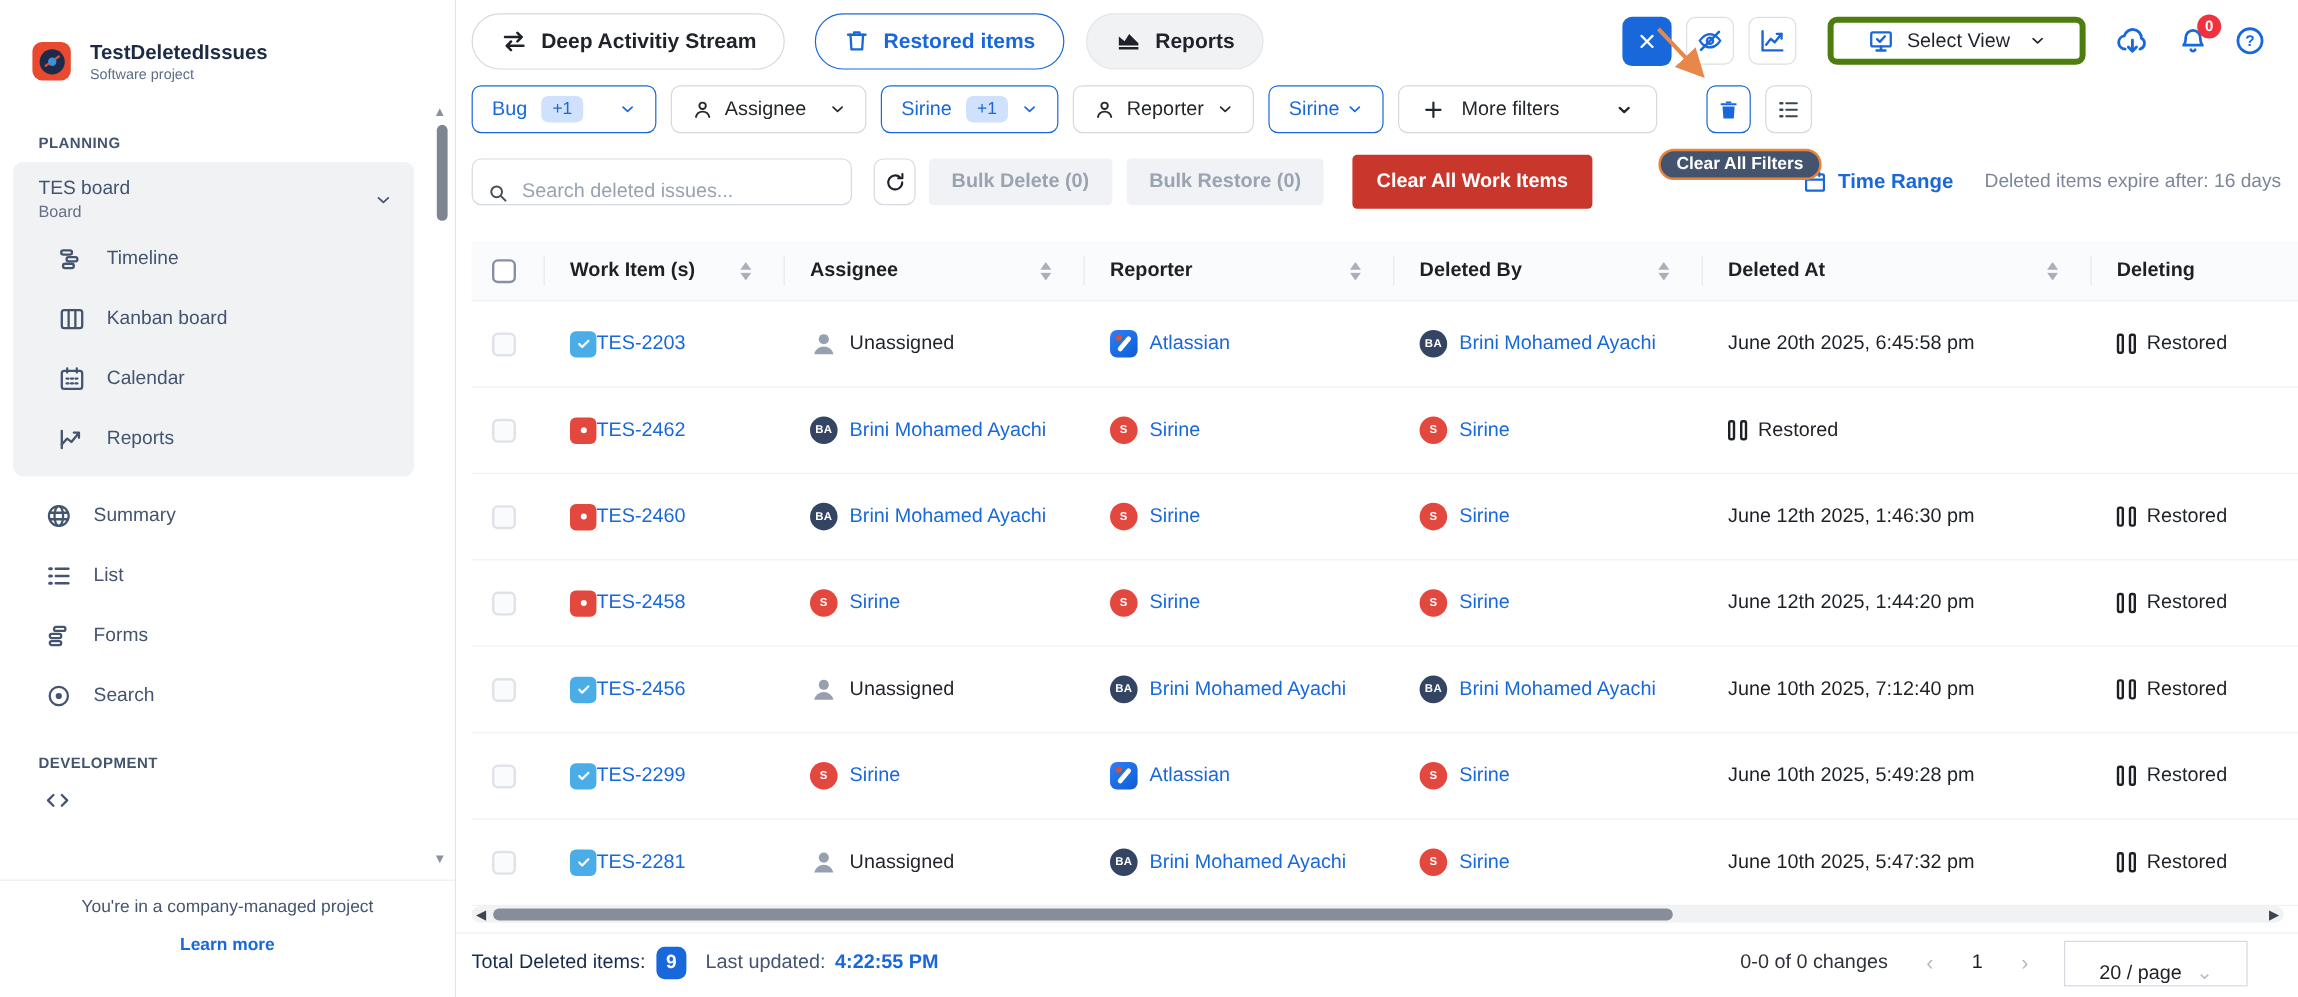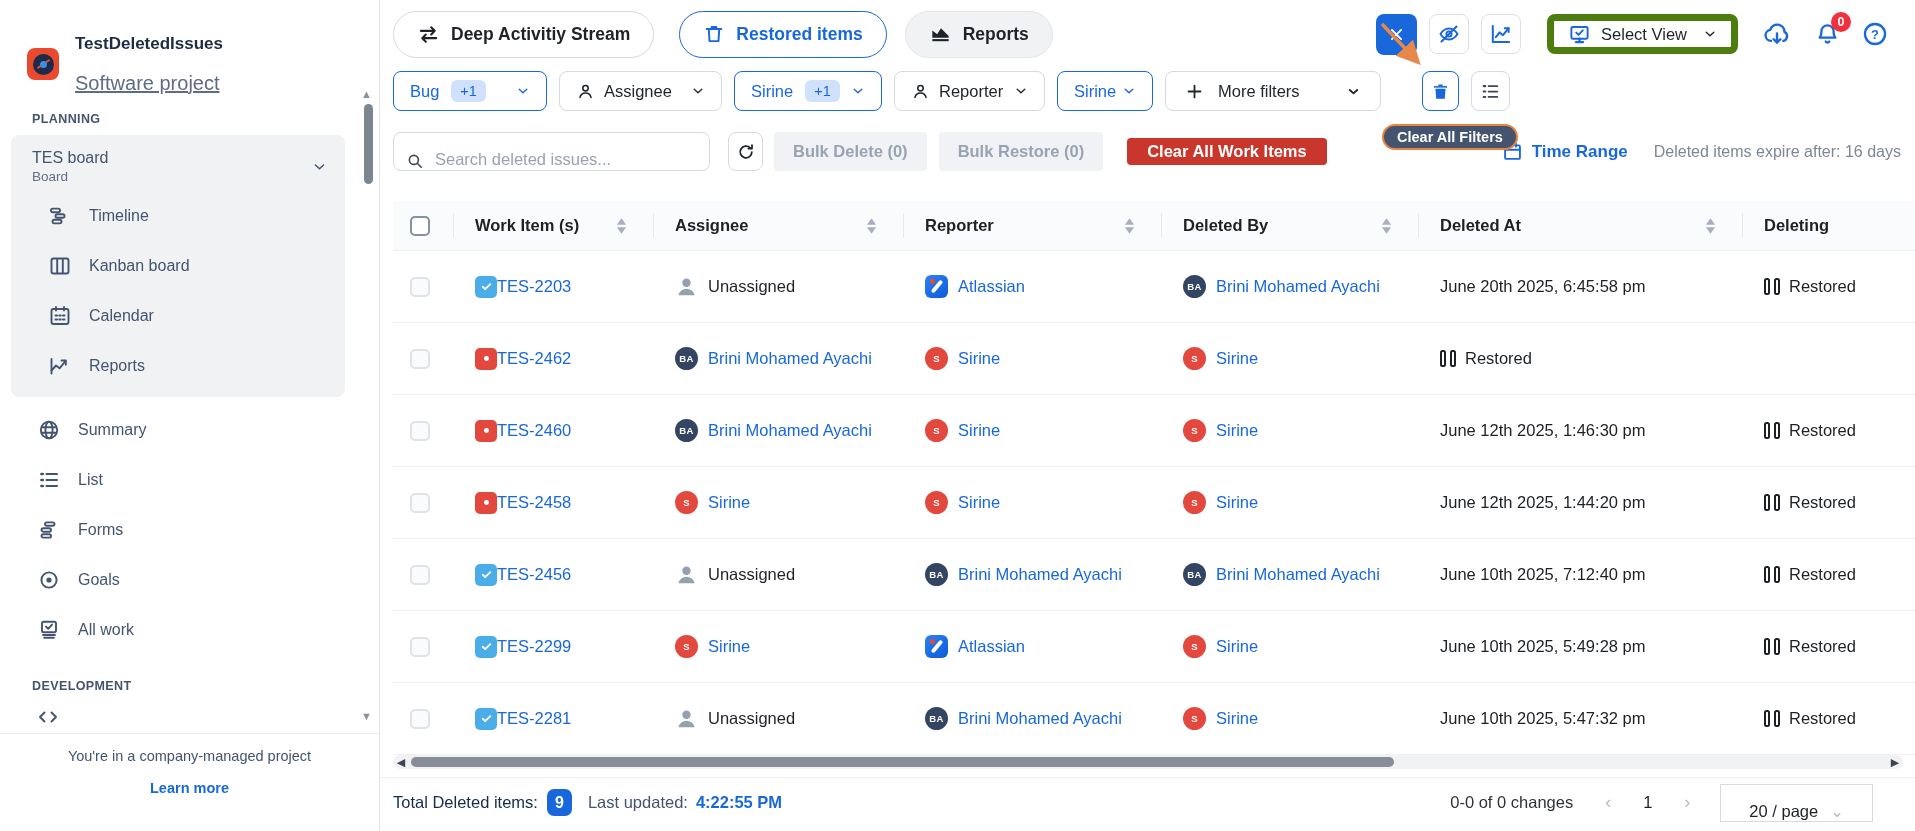--- a/index.html
+++ b/index.html
@@ -13,21 +13,21 @@
              background:#fff; border-right:1px solid #e2e4e9; }
   .project { display:flex; align-items:center; gap:16px; padding:34px 20px 0 27px; }
   .logo { width:32px; height:32px; border-radius:8px; background:#e8492f; flex:none;
           display:flex; align-items:center; justify-content:center; }
   .logo-disc { width:21px; height:21px; border-radius:50%; background:#1d2b4a; position:relative; }
   .logo-disc::after { content:""; position:absolute; left:7px; top:7px; width:7px; height:7px;
           border-radius:50%; background:#3f8fdd; }
   .logo-disc::before { content:""; position:absolute; left:3px; top:9px; width:15px; height:2px;
           background:#e8492f; transform:rotate(-35deg); }
   .project-name { font-size:17px; font-weight:bold; color:#1e2b45; line-height:1.15; }
-  .project-type { font-size:20px; color:#5e6c84; margin-top:18px;text-decoration:underline; }
+  .project-type { font-size:12px; color:#5e6c84; margin-top:1px; }
 
   .nav-scroll { position:absolute; left:0; right:0; top:72px; bottom:98px; overflow:hidden; }
   .section-label { font-size:12.5px; font-weight:bold; letter-spacing:.4px; color:#44546f;
                    margin:40px 0 9px 32px; }
   .board-group { margin:0 34px 0 11px; background:#f1f2f4; border-radius:8px; padding:8px 0 6px; }
   .board-head { display:flex; padding:6px 18px 6px 21px; min-height:48px; cursor:pointer; }
   .board-title { font-size:16px; color:#44546f; }
   .board-sub { font-size:13.5px; color:#626f86; margin-top:2px; }
   .board-chevron { margin-left:auto; margin-top:10px; color:#44546f; }
   .nav-item { display:flex; align-items:center; height:50px; padding-left:36px;
@@ -57,22 +57,22 @@
          padding:0 23px; font-size:17.5px; font-weight:bold; cursor:pointer; white-space:nowrap; }
   .tab-default { border:1px solid #d5d9e0; background:#fff; color:#1f2329; }
   .tab-active  { border:1.5px solid #1868db; background:#fff; color:#1868db; margin-left:25px; }
   .tab-gray    { border:1px solid #e3e5e9; background:#f1f2f4; color:#1f2329; margin-left:18px; }
 
   .top-actions { margin-left:auto; display:flex; align-items:center; }
   .sq-btn { width:41px; height:41px; border-radius:8px; display:flex; align-items:center;
             justify-content:center; cursor:pointer; }
   .sq-blue { background:#1868db; color:#fff; }
   .sq-line { border:1px solid #dcdfe4; background:#fff; color:#1868db; margin-left:12px; width:40px; height:40px; }
-  .select-view { display:flex; align-items:center; gap:10px; height:40px; border:7px solid #4d7c0f;
-            border-radius:8px; padding:0 14px; margin-left:26px; cursor:pointer;
+  .select-view { display:flex; align-items:center; gap:10px; height:40px; border:5px solid #4d7c0f;
+            border-radius:8px; padding:0 28px; margin-left:26px; cursor:pointer;
             font-size:16.5px; color:#1f2329; }
   .plain-ic { margin-left:24px; color:#1868db; cursor:pointer; position:relative; display:flex; }
   .bell-badge { position:absolute; top:-9px; right:-10px; min-width:20px; height:20px; border-radius:10px;
             background:#ef323d; color:#fff; font-size:12.5px; font-weight:bold;
             display:flex; align-items:center; justify-content:center; padding:0 5px; }
 
   .filters-row { display:flex; align-items:center; margin:13px 0 0 13px; height:40px; }
   .chip { display:flex; align-items:center; height:40px; border-radius:8px; padding:0 16px;
           font-size:16.5px; cursor:pointer; white-space:nowrap; }
   .chip-active { border:1.5px solid #1868db; color:#1868db; }
@@ -98,21 +98,21 @@
           border-radius:8px; padding:0 12px; color:#8b97a8; }
   .search-box input { border:none; outline:none; flex:1; font-size:16.5px; margin-left:9px;
           font-family:"Liberation Sans",sans-serif; color:#1f2329; }
   .search-box input::placeholder { color:#98a2b1; }
   .refresh-btn { width:35px; height:39px; margin-left:18px; border:1px solid #d5d9e0; border-radius:8px;
           display:flex; align-items:center; justify-content:center; color:#1f2329; cursor:pointer; }
   .bulk-btn { height:39px; border:none; border-radius:4px; background:#f0f2f5; color:#9aa3b2;
           font-size:16.5px; font-weight:bold; padding:0 19px; margin-left:11px;
           font-family:"Liberation Sans",sans-serif; }
   .bulk-restore { margin-left:12px; }
-  .danger-btn { height:27px; border:none; border-radius:4px; background:#c9372c; color:#fff;
+  .danger-btn { height:45px; border:none; border-radius:4px; background:#c9372c; color:#fff;
           font-size:16.5px; font-weight:bold; padding:0 20px; margin-left:24px; cursor:pointer;
           font-family:"Liberation Sans",sans-serif; }
   .time-range { display:flex; align-items:center; gap:9px; margin-left:auto; color:#1868db;
           font-size:17px; font-weight:bold; cursor:pointer; }
   .expire-note { font-size:16px; color:#7d8799; margin:0 14px 0 26px; white-space:nowrap; }
 
   .arrow-annot { position:absolute; left:998px; top:20px; pointer-events:none; z-index:6; }
   .tooltip { position:absolute; left:1002px; top:124px; z-index:7; background:#44546f;
           border:2px solid #e8833a; border-radius:13px; color:#fff; font-size:14.5px; font-weight:bold;
           padding:3px 13px; white-space:nowrap; }
@@ -279,31 +279,21 @@
             </span>
           <span>Forms</span>
         </div>
         <div class="nav-item">
           <span class="ni">
               <svg width="24" height="24" viewBox="0 0 24 24" fill="none" stroke="currentColor" stroke-width="1.9">
                 <circle cx="12" cy="12" r="7.6"></circle>
                 <circle cx="12" cy="12" r="2.6" fill="currentColor" stroke="none"></circle>
               </svg>
             </span>
-          <span>Goals</span>
-        </div>
-        <div class="nav-item">
-          <span class="ni">
-              <svg width="24" height="24" viewBox="0 0 24 24" fill="none" stroke="currentColor" stroke-width="1.9" stroke-linecap="round" stroke-linejoin="round">
-                <rect x="5" y="3.8" width="14" height="10.4" rx="1.8"></rect>
-                <path d="M9 8.6l2.2 2.2 3.8-4.2"></path>
-                <path d="M6 17h12M7.2 19.8h9.6"></path>
-              </svg>
-            </span>
-          <span>All work</span>
+          <span>Search</span>
         </div>
       </div>
 
       <div class="section-label" style="margin-top:24px">DEVELOPMENT</div>
       <div class="dev-icon-partial">
         <svg width="24" height="24" viewBox="0 0 24 24" fill="none" stroke="currentColor" stroke-width="1.9" stroke-linecap="round" stroke-linejoin="round">
             <path d="M8.5 7.5L4 12l4.5 4.5M15.5 7.5L20 12l-4.5 4.5"></path>
           </svg>
       </div>
     </div>

